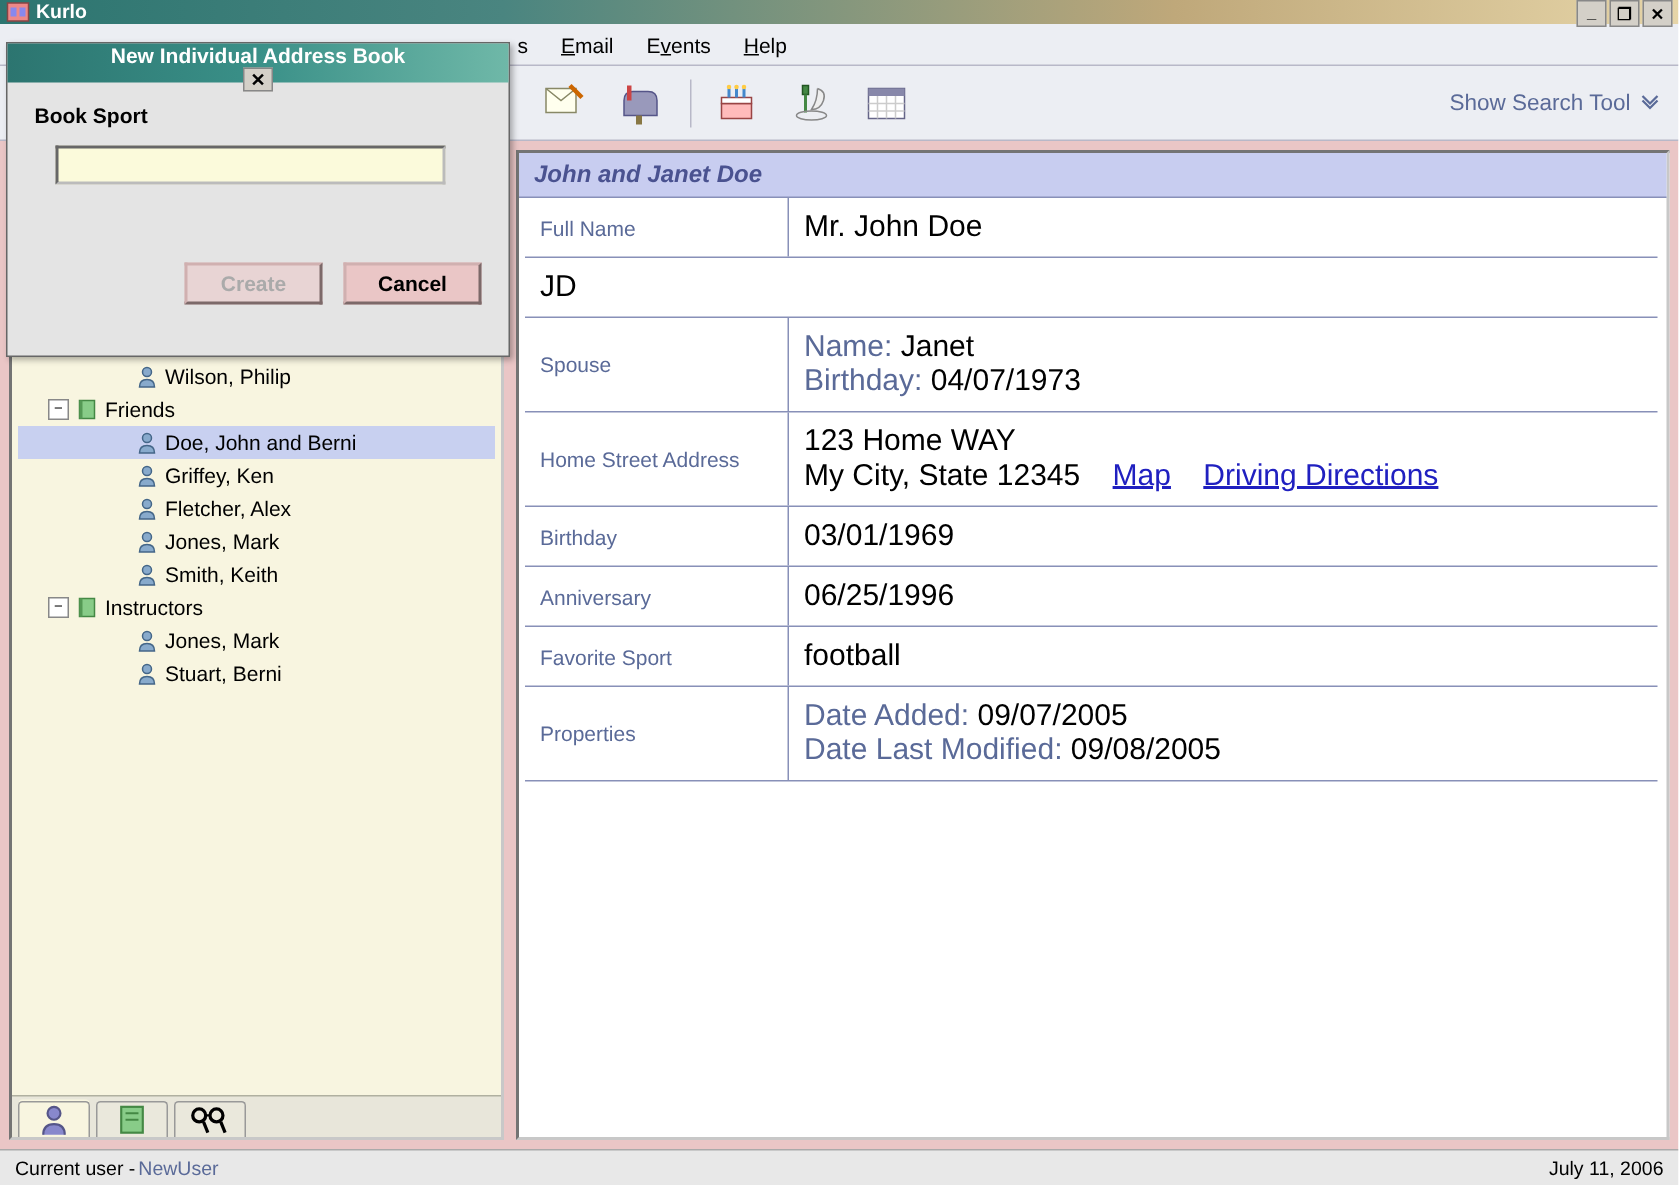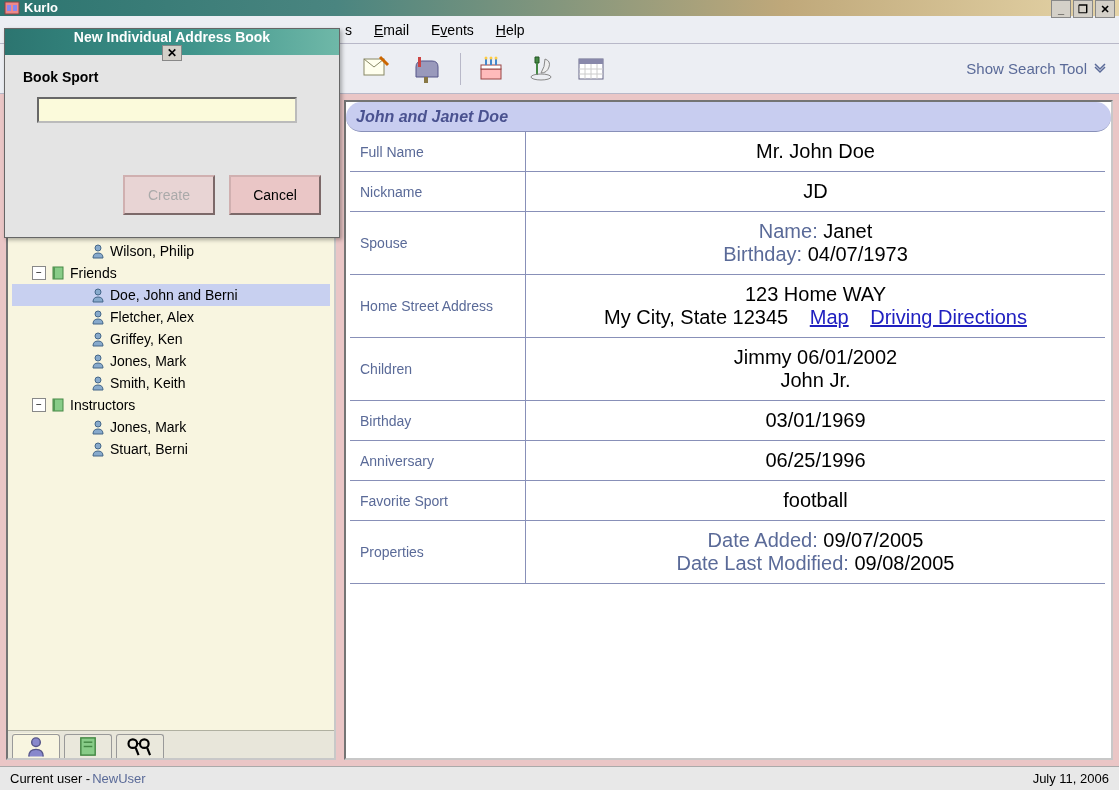--- a/index.html
+++ b/index.html
@@ -69,23 +69,23 @@
 
 .detail {
   flex: 1;
   background: #fff;
   border: 2px inset #c8c8c8;
 }
 .detail-header {
   height: 30px; background: #c8cdf0;
   border-bottom: 1px solid #8890b8;
   display: flex; align-items: center; padding: 0 10px;
-  color: #4a5290; font-weight: bold; font-size: 16px; font-style: italic; border-radius: 15px;
-}
-.detail-table { width: calc(100% - 10px); margin-left: 4px; text-align: center; }
+  color: #4a5290; font-weight: bold; font-size: 16px; font-style: italic;
+}
+.detail-table { width: calc(100% - 10px); margin-left: 4px; }
 .detail-row { display: flex; min-height: 40px; border-bottom: 1px solid #8890b8; }
 .detail-row:last-child { border-bottom: 1px solid #8890b8; }
 .detail-label { width: 176px; padding: 8px 10px; color: #5a6a98; font-size: 14px; border-right: 1px solid #8890b8; display:flex; align-items:center;}
 .detail-value { flex: 1; padding: 8px 10px; font-size: 20px; color: #000; }
 .detail-value .field-label { color: #5a6a98; }
 .detail-value a { color: #2020c0; text-decoration: underline; margin-left: 16px; cursor:pointer; }
 
 .statusbar {
   height: 24px; background: #e8e8e8; border-top: 1px solid #aaa;
   display: flex; align-items: center; padding: 0 10px; font-size: 13px;
@@ -112,23 +112,24 @@
 .dialog-titlebar .close-btn { width: 20px; height: 18px; background: #d4d0c8; border:1px solid #888; display:flex; align-items:center; justify-content:center; color:#000; font-size:12px; cursor:pointer;}
 .dialog-body { padding: 14px 18px; }
 .dialog-body .field-label { font-weight: bold; font-size: 14px; margin-bottom: 12px; display:block;}
 .dialog-body input {
   width: 260px; height: 26px; margin-left: 14px;
   background: #fbfadb; border: 2px inset #bbb;
   padding: 2px 4px; font-size: 13px;
 }
 .dialog-buttons { display:flex; justify-content:flex-end; gap: 14px; padding: 0 18px 14px; margin-top: 38px;}
 .dialog-buttons button {
-  width: 92px; height: 40px; font-size: 14px;
+  width: 92px; height: 28px; font-size: 14px;
   background: #eac6c6; border: 2px outset #d0b0b0;
   cursor: pointer;
+  font-weight: bold;
 }
 .dialog-buttons button:disabled { color: #aaa; cursor: default; background:#e8d4d4; }
 
 svg { width: 100%; height: 100%; }
 </style>
 </head>
 <body>
 
 <div class="titlebar">
   <span class="app-icon">
@@ -317,32 +318,32 @@
         </div>
         <div class="tree-row">
           <span class="indent" style="width: 60px;"></span>
           <span class="noexp"></span>
           <span class="icon">
             <svg viewBox="0 0 16 16">
               <circle cx="8" cy="5" r="3" fill="#8ac" stroke="#468"></circle>
               <path d="M3 15 Q3 10 8 10 Q13 10 13 15 Z" fill="#8ac" stroke="#468"></path>
             </svg>
           </span>
+          <span class="lbl">Griffey, Ken</span>
+        </div>
+        <div class="tree-row">
+          <span class="indent" style="width: 60px;"></span>
+          <span class="noexp"></span>
+          <span class="icon">
+            <svg viewBox="0 0 16 16">
+              <circle cx="8" cy="5" r="3" fill="#8ac" stroke="#468"></circle>
+              <path d="M3 15 Q3 10 8 10 Q13 10 13 15 Z" fill="#8ac" stroke="#468"></path>
+            </svg>
+          </span>
           <span class="lbl">Fletcher, Alex</span>
-        </div>
-        <div class="tree-row">
-          <span class="indent" style="width: 60px;"></span>
-          <span class="noexp"></span>
-          <span class="icon">
-            <svg viewBox="0 0 16 16">
-              <circle cx="8" cy="5" r="3" fill="#8ac" stroke="#468"></circle>
-              <path d="M3 15 Q3 10 8 10 Q13 10 13 15 Z" fill="#8ac" stroke="#468"></path>
-            </svg>
-          </span>
-          <span class="lbl">Griffey, Ken</span>
         </div>
         <div class="tree-row">
           <span class="indent" style="width: 60px;"></span>
           <span class="noexp"></span>
           <span class="icon">
             <svg viewBox="0 0 16 16">
               <circle cx="8" cy="5" r="3" fill="#8ac" stroke="#468"></circle>
               <path d="M3 15 Q3 10 8 10 Q13 10 13 15 Z" fill="#8ac" stroke="#468"></path>
             </svg>
           </span>
@@ -420,21 +421,20 @@
   </div>
 
   <div class="detail">
     <div class="detail-header">John and Janet Doe</div>
     <div class="detail-table">
       <div class="detail-row">
         <div class="detail-label">Full Name</div>
         <div class="detail-value">Mr. John Doe</div>
       </div>
       <div class="detail-row">
-        <div class="detail-label">Nickname</div>
         <div class="detail-value">JD</div>
       </div>
       <div class="detail-row">
         <div class="detail-label">Spouse</div>
         <div class="detail-value">
           <span class="field-label">Name:</span>
           <span>Janet</span><br>
           <span class="field-label">Birthday:</span>
           <span>04/07/1973</span>
         </div>
@@ -442,27 +442,20 @@
       <div class="detail-row">
         <div class="detail-label">Home Street Address</div>
         <div class="detail-value">
           <span>123 Home WAY</span><br>
           <span>My City, State 12345</span>
           <a>Map</a>
           <a>Driving Directions</a>
         </div>
       </div>
       <div class="detail-row">
-        <div class="detail-label">Children</div>
-        <div class="detail-value">
-          <span>Jimmy 06/01/2002</span><br>
-          <span>John Jr.</span>
-        </div>
-      </div>
-      <div class="detail-row">
         <div class="detail-label">Birthday</div>
         <div class="detail-value">03/01/1969</div>
       </div>
       <div class="detail-row">
         <div class="detail-label">Anniversary</div>
         <div class="detail-value">06/25/1996</div>
       </div>
       <div class="detail-row">
         <div class="detail-label">Favorite Sport</div>
         <div class="detail-value">football</div>

